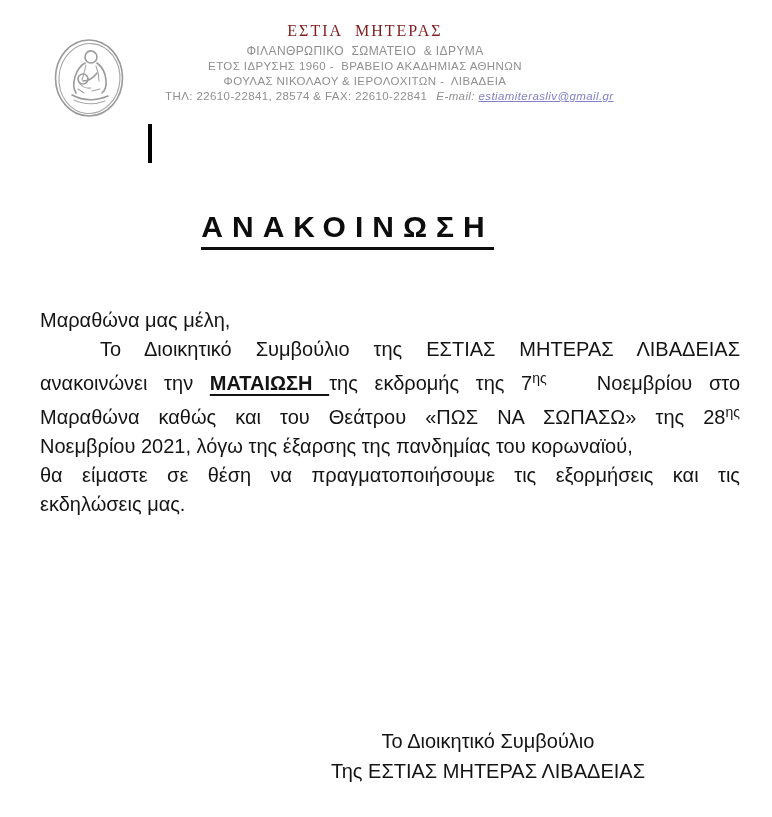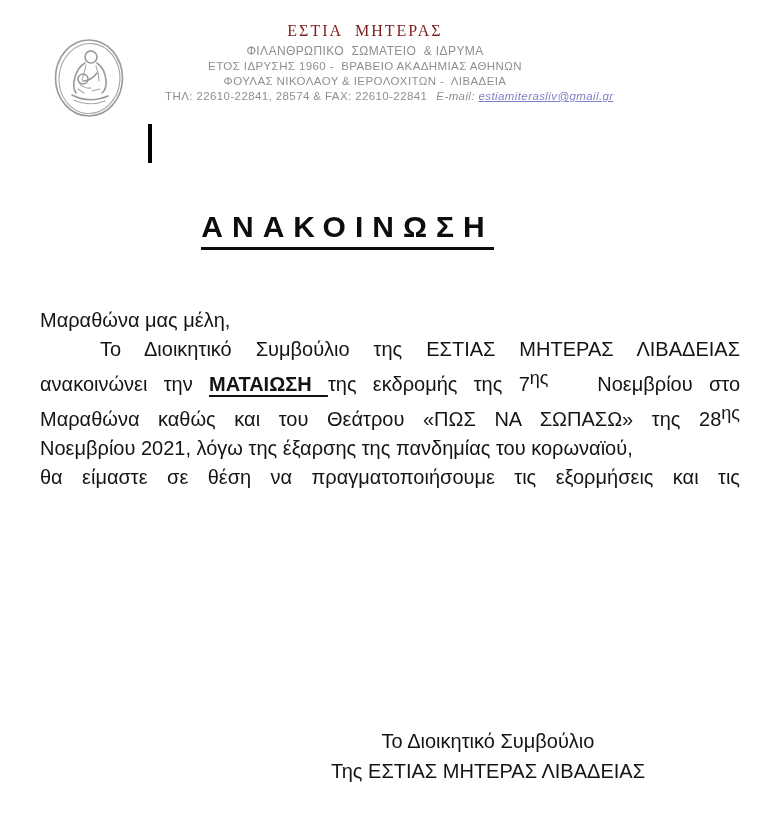--- a/index.html
+++ b/index.html
@@ -36,21 +36,21 @@
   .body-block { position:absolute; left:40px; top:306px; width:700px; font-size:20px; color:#141414; }
   .bline { line-height:29px; }
   .j    { text-align:justify; text-align-last:justify; }
   .last { text-align:left; }
   .indent60 { padding-left:60px; box-sizing:border-box; }
   .indent22 { padding-left:22px; box-sizing:border-box; }
   .bu {
     font-weight:bold; text-decoration:underline;
     text-decoration-thickness:2px; text-underline-offset:4px;
   }
-  sup.etta { font-size:18px; vertical-align:7px; letter-spacing:0;margin-top:9px; }
+  sup.etta { font-size:14px; vertical-align:7px; letter-spacing:0;margin-top:9px; }
 
   
   .signature { position:absolute; left:188px; top:726px; width:600px;
                text-align:center; font-size:20px; line-height:30px; color:#141414; }
 
   
   .sk { fill:none; stroke:#9a9a9a; stroke-width:1.6; stroke-linecap:round; }
   .sk2 { fill:none; stroke:#a6a6a6; stroke-width:1.1; stroke-linecap:round; }
 </style>
 </head>
@@ -105,20 +105,21 @@
 
     <div class="bline j"><span>ανακοινώνει την </span><span class="bu">ΜΑΤΑΙΩΣΗ </span><span> της εκδρομής της 7</span><sup class="etta">ης</sup><span>&nbsp;&nbsp; Νοεμβρίου στο</span></div>
 
     <div class="bline j"><span>Μαραθώνα καθώς και του Θεάτρου «ΠΩΣ ΝΑ ΣΩΠΑΣΩ» της 28</span><sup class="etta">ης</sup></div>
 
     <div class="bline last">Νοεμβρίου 2021, λόγω της έξαρσης της πανδημίας του κορωναϊού,</div>
 
 
     <div class="bline j"><span>θα είμαστε σε θέση να πραγματοποιήσουμε τις εξορμήσεις και τις</span></div>
 
+    <div class="bline last">εκδηλώσεις μας.</div>
   </div>
 
   <div class="signature">
     <div>Το Διοικητικό Συμβούλιο</div>
     <div>Της ΕΣΤΙΑΣ ΜΗΤΕΡΑΣ ΛΙΒΑΔΕΙΑΣ</div>
   </div>
 
 </div>
 
 </body></html>

